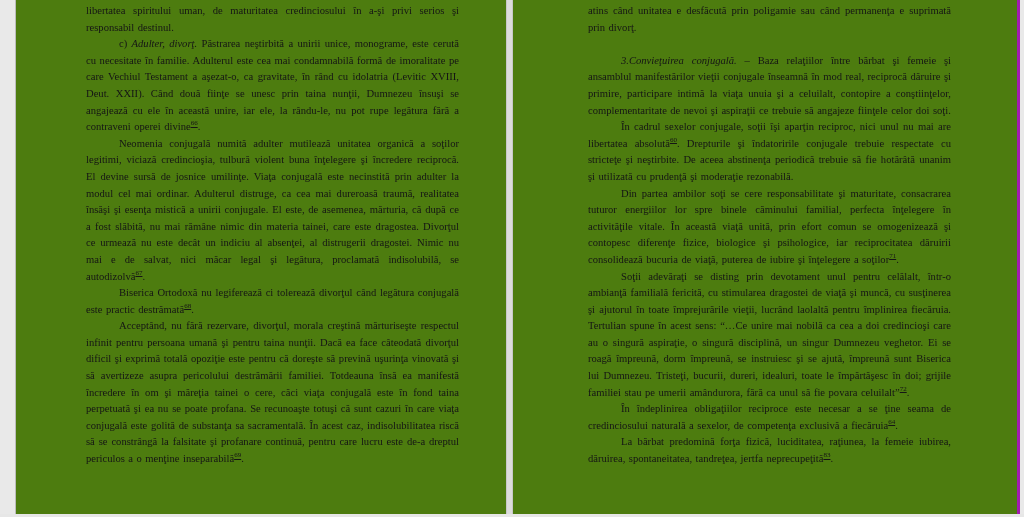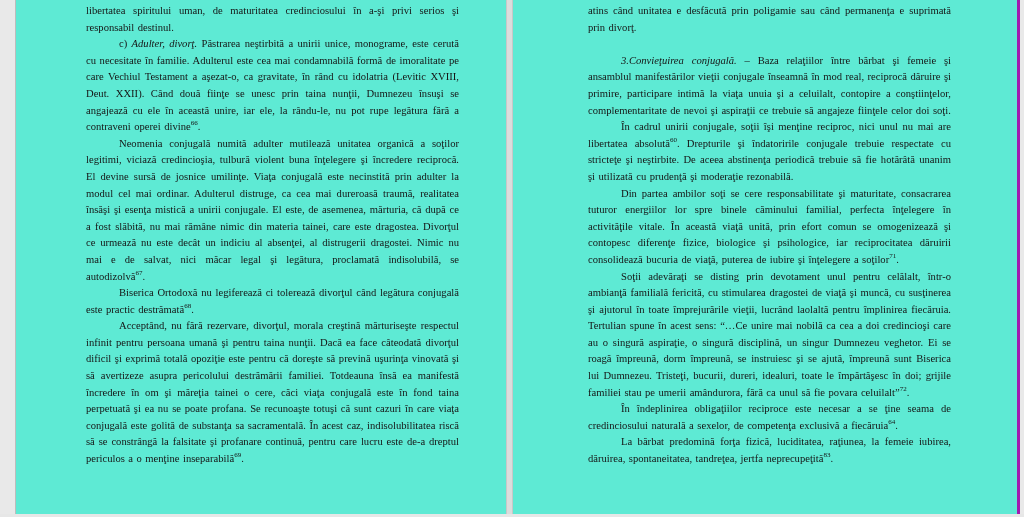--- a/index.html
+++ b/index.html
@@ -13,21 +13,21 @@
   }
   .stage {
     position: relative;
     width: 1024px;
     height: 517px;
   }
   .page {
     position: absolute;
     top: 0;
     bottom: 0;
-    background: #5eead4;
+    background: #4d7c0f;
     box-sizing: border-box;
     color: #151515;
   }
   .page-left {
     left: 15px;
     width: 493px;
     border-left: 1px solid #bcbcbc;
     padding: 3px 49px 0 70px;
   }
   .page-right {
@@ -64,37 +64,38 @@
     word-spacing: 0.08em;
   }
   .para.indent { text-indent: 33px; }
   .para.space-before { margin-top: 16.6px; }
   .r-italic { font-style: italic; margin-top: 44px; }
   .r-bolditalic { font-style: italic; font-weight: normal; }
   .r-sup {
     vertical-align: super;
     font-size: 7px;
     line-height: 0;
+    text-decoration: underline;
   }
 </style>
 </head>
 <body>
 
 <div class="stage">
   <div class="page page-left">
       <p class="para"><span>libertatea spiritului uman, de maturitatea credinciosului în a-şi privi serios şi responsabil destinul.</span></p>
       <p class="para indent"><span>c) </span><span class="r-italic">Adulter, divorţ.</span><span> Păstrarea neştirbită  a unirii unice, monograme, este cerută cu necesitate în familie. Adulterul este cea mai condamnabilă formă de imoralitate pe care Vechiul Testament a aşezat-o, ca gravitate, în rând cu idolatria (Levitic XVIII, Deut. XXII). Când două fiinţe se unesc prin taina nunţii, Dumnezeu însuşi se angajează cu ele în această unire, iar ele, la rându-le, nu pot rupe legătura fără a contraveni operei divine</span><span class="r-sup">66</span><span>.</span></p>
       <p class="para indent"><span>Neomenia conjugală numită adulter mutilează unitatea organică a soţilor legitimi, viciază credincioşia, tulbură violent buna înţelegere şi încredere reciprocă. El devine sursă de josnice umilinţe. Viaţa conjugală este necinstită prin adulter la modul cel mai ordinar. Adulterul distruge, ca cea mai dureroasă traumă, realitatea însăşi şi esenţa mistică a unirii conjugale. El este, de asemenea, mărturia, că după ce a fost slăbită, nu mai rămâne nimic din materia tainei, care este dragostea. Divorţul ce urmează nu este decât un indiciu al absenţei, al distrugerii dragostei. Nimic nu mai e de salvat, nici măcar legal şi legătura, proclamată indisolubilă, se autodizolvă</span><span class="r-sup">67</span><span>.</span></p>
       <p class="para indent"><span>Biserica Ortodoxă nu legiferează ci tolerează divorţul când legătura conjugală este practic destrămată</span><span class="r-sup">68</span><span>.</span></p>
       <p class="para indent"><span>Acceptând, nu fără rezervare, divorţul, morala creştină mărturiseşte respectul infinit pentru persoana umană şi pentru taina nunţii. Dacă ea face câteodată divorţul dificil şi exprimă totală opoziţie este pentru că doreşte să prevină uşurinţa vinovată şi să avertizeze asupra pericolului destrămării familiei. Totdeauna însă ea manifestă încredere în om şi măreţia tainei o cere, căci viaţa conjugală  este în fond taina perpetuată şi ea nu se poate profana. Se recunoaşte totuşi că sunt cazuri în care viaţa conjugală este golită de substanţa sa sacramentală. În acest caz, indisolubilitatea riscă să se constrângă la falsitate şi profanare continuă, pentru care lucru este de-a dreptul periculos a o menţine inseparabilă</span><span class="r-sup">69</span><span>.</span></p>
     </div>
   <div class="gutter"></div>
   <div class="page page-right">
       <p class="para"><span>atins când unitatea e desfăcută prin poligamie sau când permanenţa e suprimată prin divorţ.</span></p>
       <p class="para indent space-before"><span class="r-bolditalic">3.Convieţuirea conjugală.</span><span> – Baza relaţiilor între bărbat şi femeie şi ansamblul manifestărilor vieţii conjugale înseamnă în mod real, reciprocă dăruire şi primire, participare intimă la viaţa unuia şi a celuilalt, contopire a conştiinţelor, complementaritate de nevoi şi aspiraţii ce trebuie să angajeze fiinţele celor doi soţi.</span></p>
-      <p class="para indent"><span>În cadrul unirii conjugale, soţii îşi menţine reciproc, nici unul nu mai are libertatea absolută</span><span class="r-sup">60</span><span>. Drepturile şi îndatoririle conjugale trebuie respectate cu stricteţe şi neştirbite. De aceea abstinenţa periodică trebuie să fie hotărâtă unanim şi utilizată cu prudenţă şi moderaţie rezonabilă.</span></p>
+      <p class="para indent"><span>În cadrul sexelor conjugale, soţii îşi aparţin reciproc, nici unul nu mai are libertatea absolută</span><span class="r-sup">60</span><span>. Drepturile şi îndatoririle conjugale trebuie respectate cu stricteţe şi neştirbite. De aceea abstinenţa periodică trebuie să fie hotărâtă unanim şi utilizată cu prudenţă şi moderaţie rezonabilă.</span></p>
       <p class="para indent"><span>Din partea ambilor soţi se cere responsabilitate şi maturitate, consacrarea tuturor energiilor lor spre binele căminului familial, perfecta înţelegere în activităţile vitale. În această viaţă unită, prin efort comun se omogenizează şi contopesc diferenţe fizice, biologice şi psihologice, iar reciprocitatea dăruirii consolidează bucuria de viaţă, puterea de iubire şi înţelegere a soţilor</span><span class="r-sup">71</span><span>.</span></p>
       <p class="para indent"><span>Soţii adevăraţi se disting prin devotament unul pentru celălalt, într-o ambianţă familială fericită, cu stimularea dragostei de viaţă şi muncă, cu susţinerea şi ajutorul în toate împrejurările vieţii, lucrând laolaltă pentru împlinirea fiecăruia. Tertulian spune în acest sens: “…Ce unire mai nobilă ca cea a doi credincioşi care au o singură aspiraţie, o singură disciplină, un singur Dumnezeu veghetor. Ei se roagă împreună, dorm împreună, se instruiesc şi se ajută, împreună sunt Biserica lui Dumnezeu. Tristeţi, bucurii, dureri, idealuri, toate le împărtăşesc în doi; grijile familiei stau pe umerii amândurora, fără ca unul să fie povara celuilalt”</span><span class="r-sup">72</span><span>.</span></p>
       <p class="para indent"><span>În îndeplinirea obligaţiilor reciproce este necesar a se ţine seama de credinciosului naturală a sexelor, de competenţa exclusivă a fiecăruia</span><span class="r-sup">64</span><span>.</span></p>
       <p class="para indent"><span>La bărbat predomină forţa fizică, luciditatea, raţiunea, la femeie iubirea, dăruirea, spontaneitatea, tandreţea, jertfa neprecupeţită</span><span class="r-sup">83</span><span>.</span></p>
     </div>
   <div class="bottom-band"></div>
 </div>
 
 </body></html>

